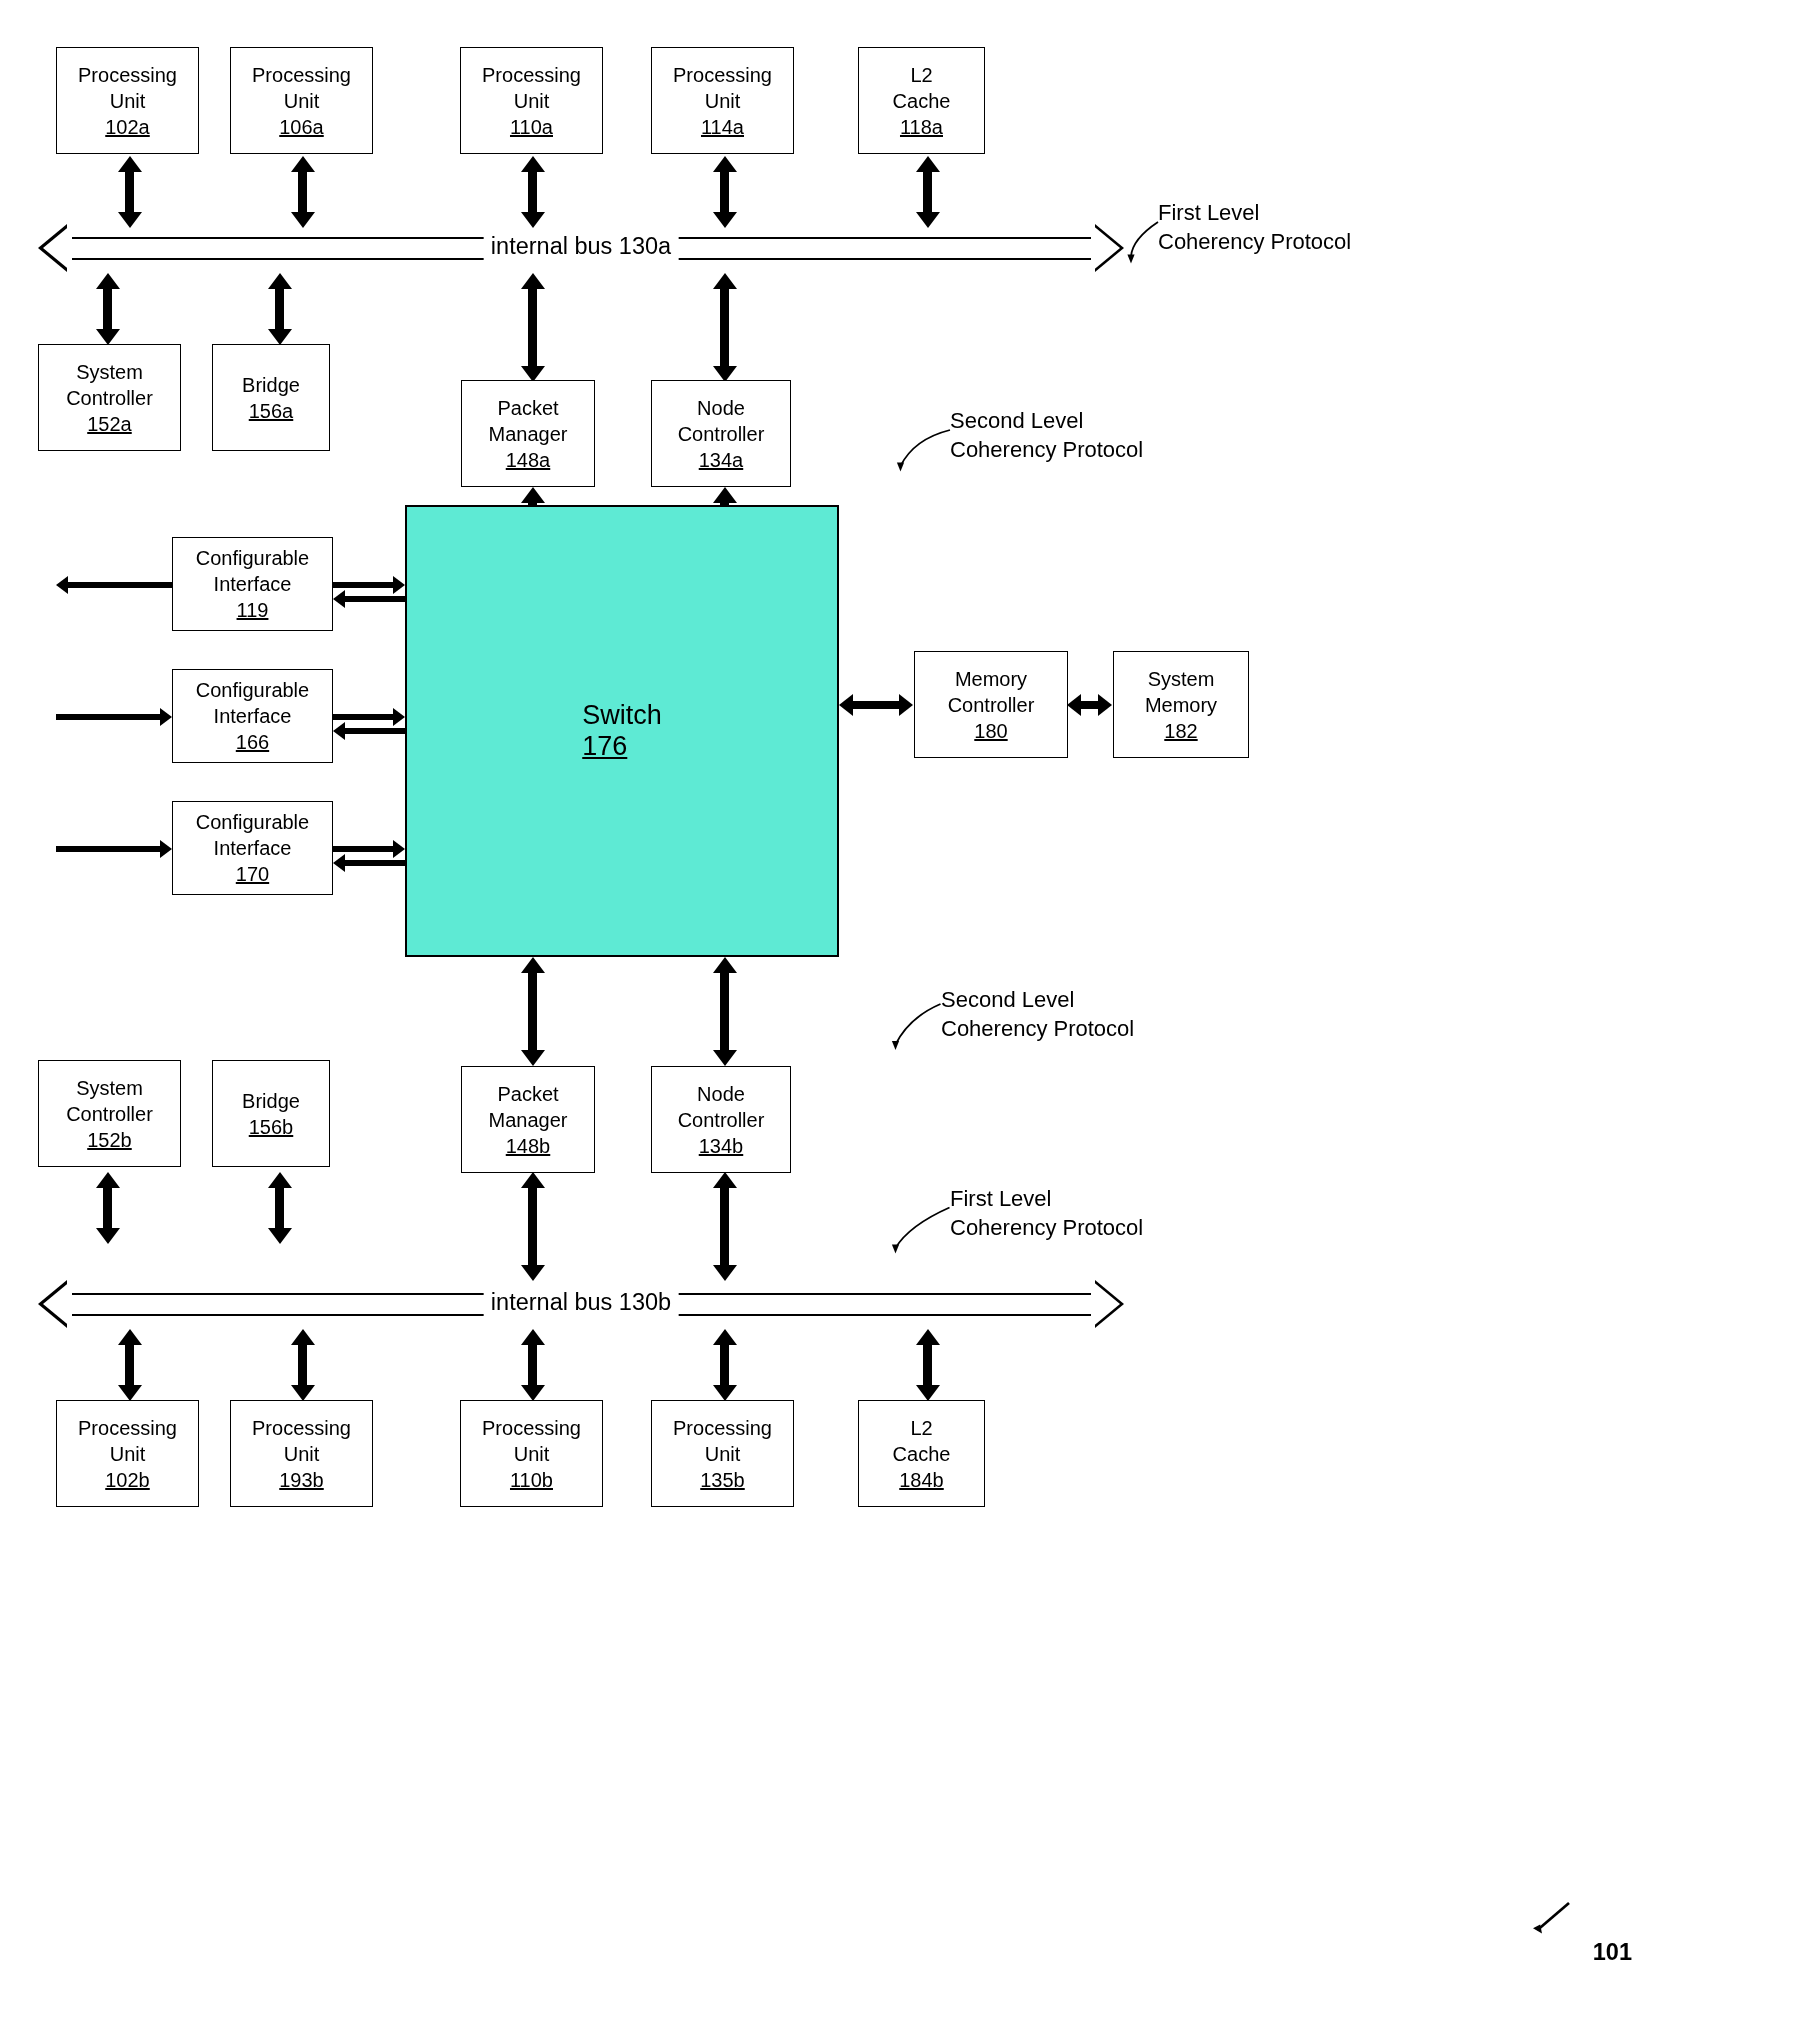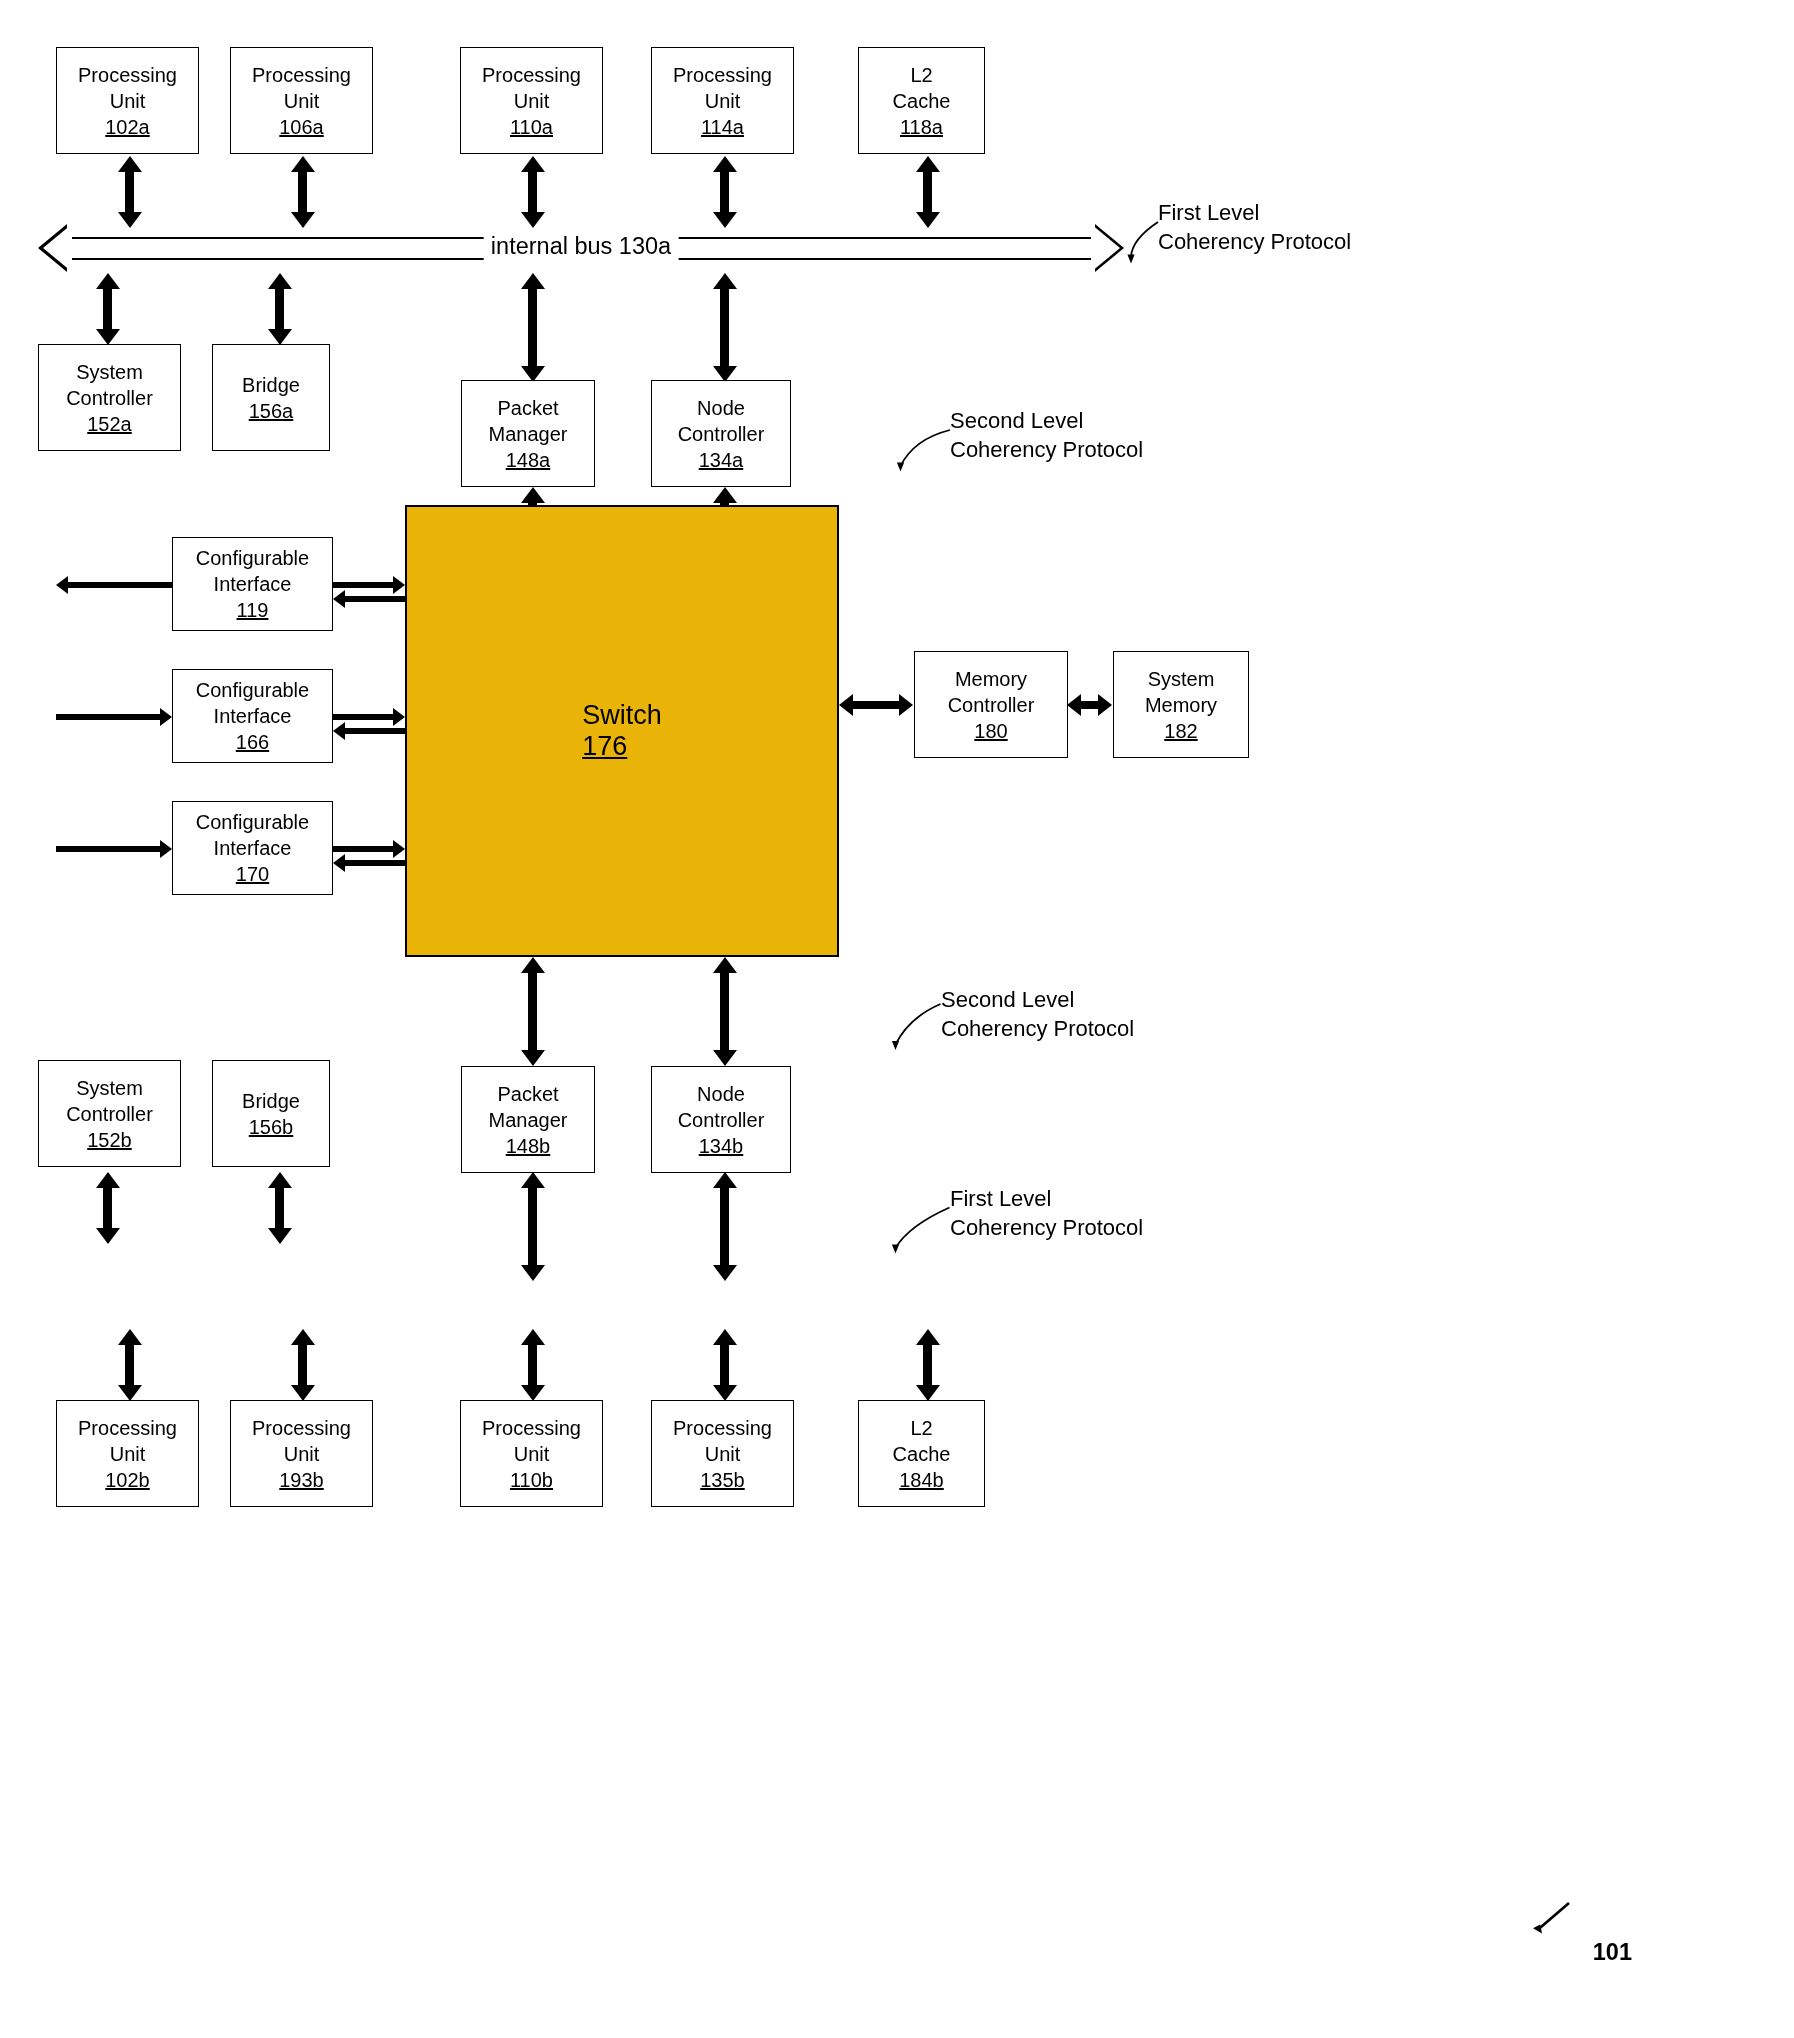--- a/index.html
+++ b/index.html
@@ -186,21 +186,21 @@
     }
     .label-text {
       position: absolute;
       font-size: 22px;
       line-height: 1.3;
       text-align: left;
     }
     .switch-box {
       position: absolute;
       border: 2.7px solid #000;
-      background: #eab308;
+      background: #5eead4;
       display: flex;
       flex-direction: column;
       align-items: center;
       justify-content: center;
       font-size: 23.5px;
     }
     .figure-num {
       position: absolute;
       font-size: 23.5px;
       font-weight: bold;
@@ -467,20 +467,28 @@
   <div class="box" style="left:212px; top:1060px; width:118px; height:107px;">
     <span>Bridge<br><u>156b</u></span>
   </div>
 
   <div class="label-text" style="left:950px; top:1185px; font-size:22px;">First Level<br>Coherency Protocol</div>
   <svg style="position:absolute; left:891px; top:1203px; overflow:visible;" width="72" height="54" viewBox="0 0 80 60">
     <path d="M 65 5 Q 20 25 5 50" stroke="#000" stroke-width="2" fill="none"></path>
     <polygon points="1,46 9,46 5,56" fill="#000"></polygon>
   </svg>
 
+  <div class="bus bus-h" style="left:38px; top:1280px; width:1086px;">
+    <div class="bus-body"></div>
+    <div class="arrow-left"></div>
+    <div class="arrow-left-inner"></div>
+    <div class="arrow-right"></div>
+    <div class="arrow-right-inner"></div>
+    <span class="bus-label" style="top:9px; left:50%; transform:translateX(-50%);">internal bus 130b</span>
+  </div>
 
   <div class="arrow-v" style="left:117px; top:1329px; width:25px; height:72px;">
     <div class="arr-top"></div>
     <div class="arr-line" style="height:40px;"></div>
     <div class="arr-bot"></div>
   </div>
 
   <div class="arrow-v" style="left:290px; top:1329px; width:25px; height:72px;">
     <div class="arr-top"></div>
     <div class="arr-line" style="height:40px;"></div>

